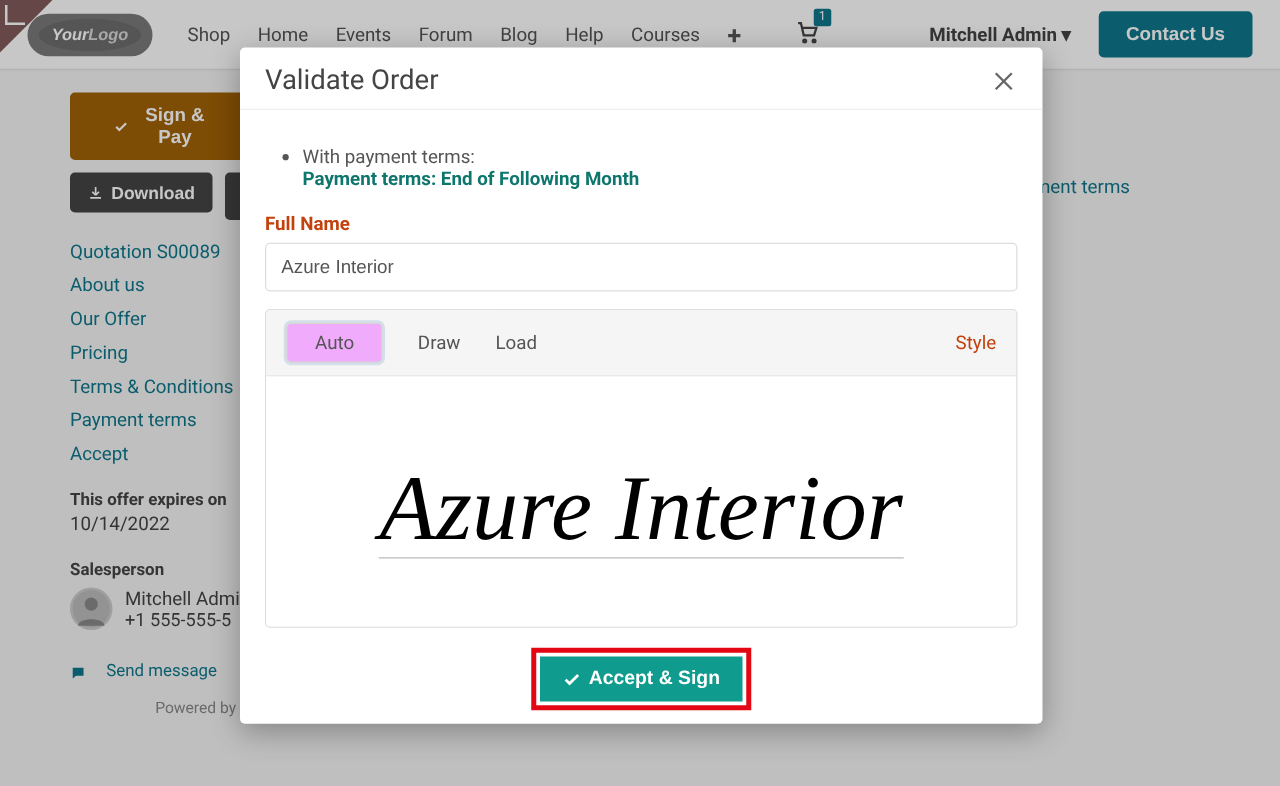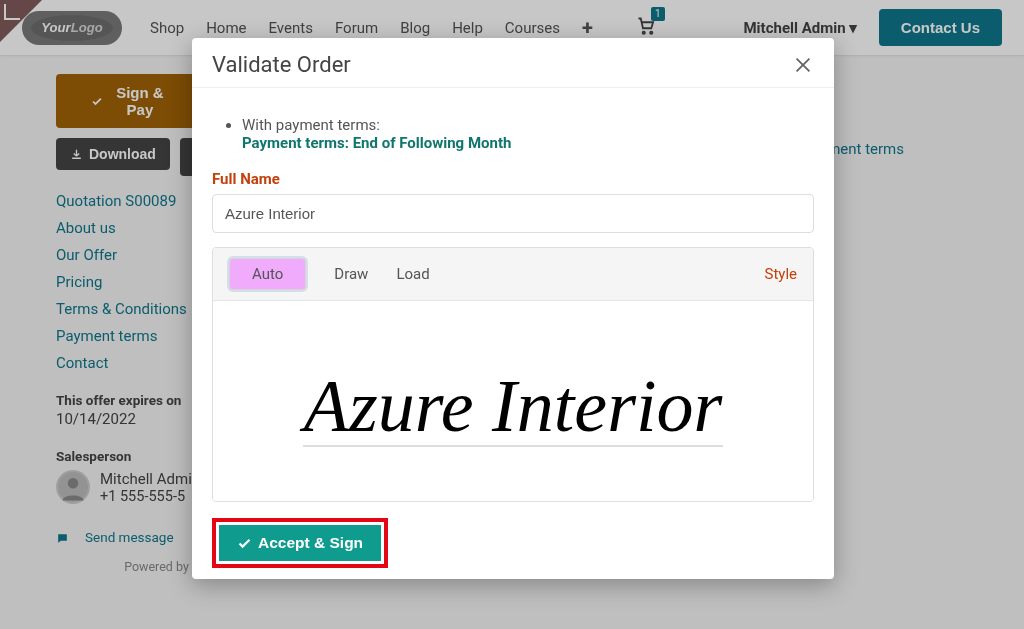--- a/index.html
+++ b/index.html
@@ -272,21 +272,21 @@
       height: 200px;
       display: flex;
       align-items: center;
       justify-content: center;
       position: relative;
     }
     .sig-canvas svg { width: 520px; height: 170px; }
 
     .modal-footer {
       display: flex;
-      justify-content: flex-start;
+      justify-content: center;
       padding-bottom: 6px;
     }
 
     .accept-wrap {
       border: 4px solid #e30613;
       padding: 3px;
       display: inline-block;
     }
 
     .btn-accept {
@@ -357,21 +357,21 @@
       <span class="btn-dark-narrow"></span>
     </div>
 
     <div class="sidebar-links">
       <a>Quotation S00089</a>
       <a>About us</a>
       <a>Our Offer</a>
       <a>Pricing</a>
       <a>Terms &amp; Conditions</a>
       <a>Payment terms</a>
-      <a>Contact</a>
+      <a>Accept</a>
     </div>
 
     <div class="block">
       <div class="lbl">This offer expires on</div>
       <div class="val">10/14/2022</div>
     </div>
 
     <div class="block">
       <div class="lbl">Salesperson</div>
       <div class="salesperson">

